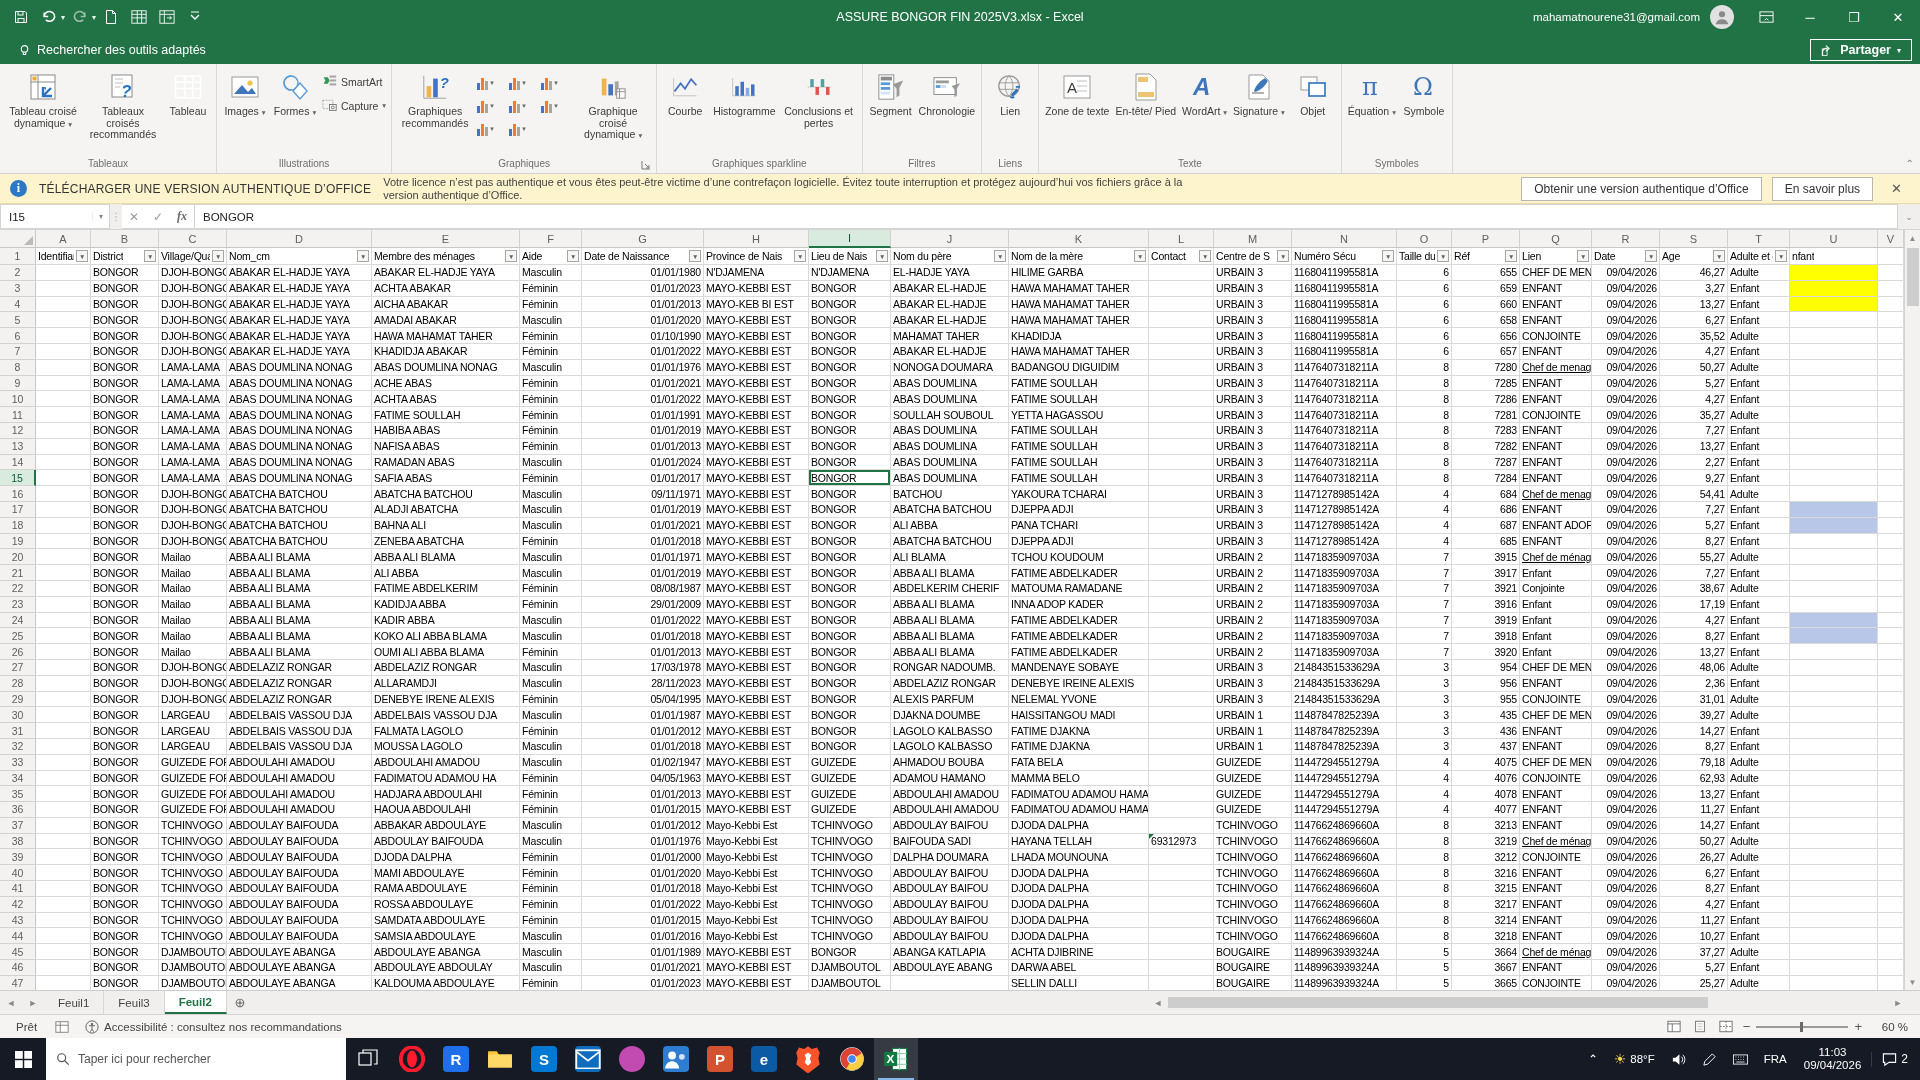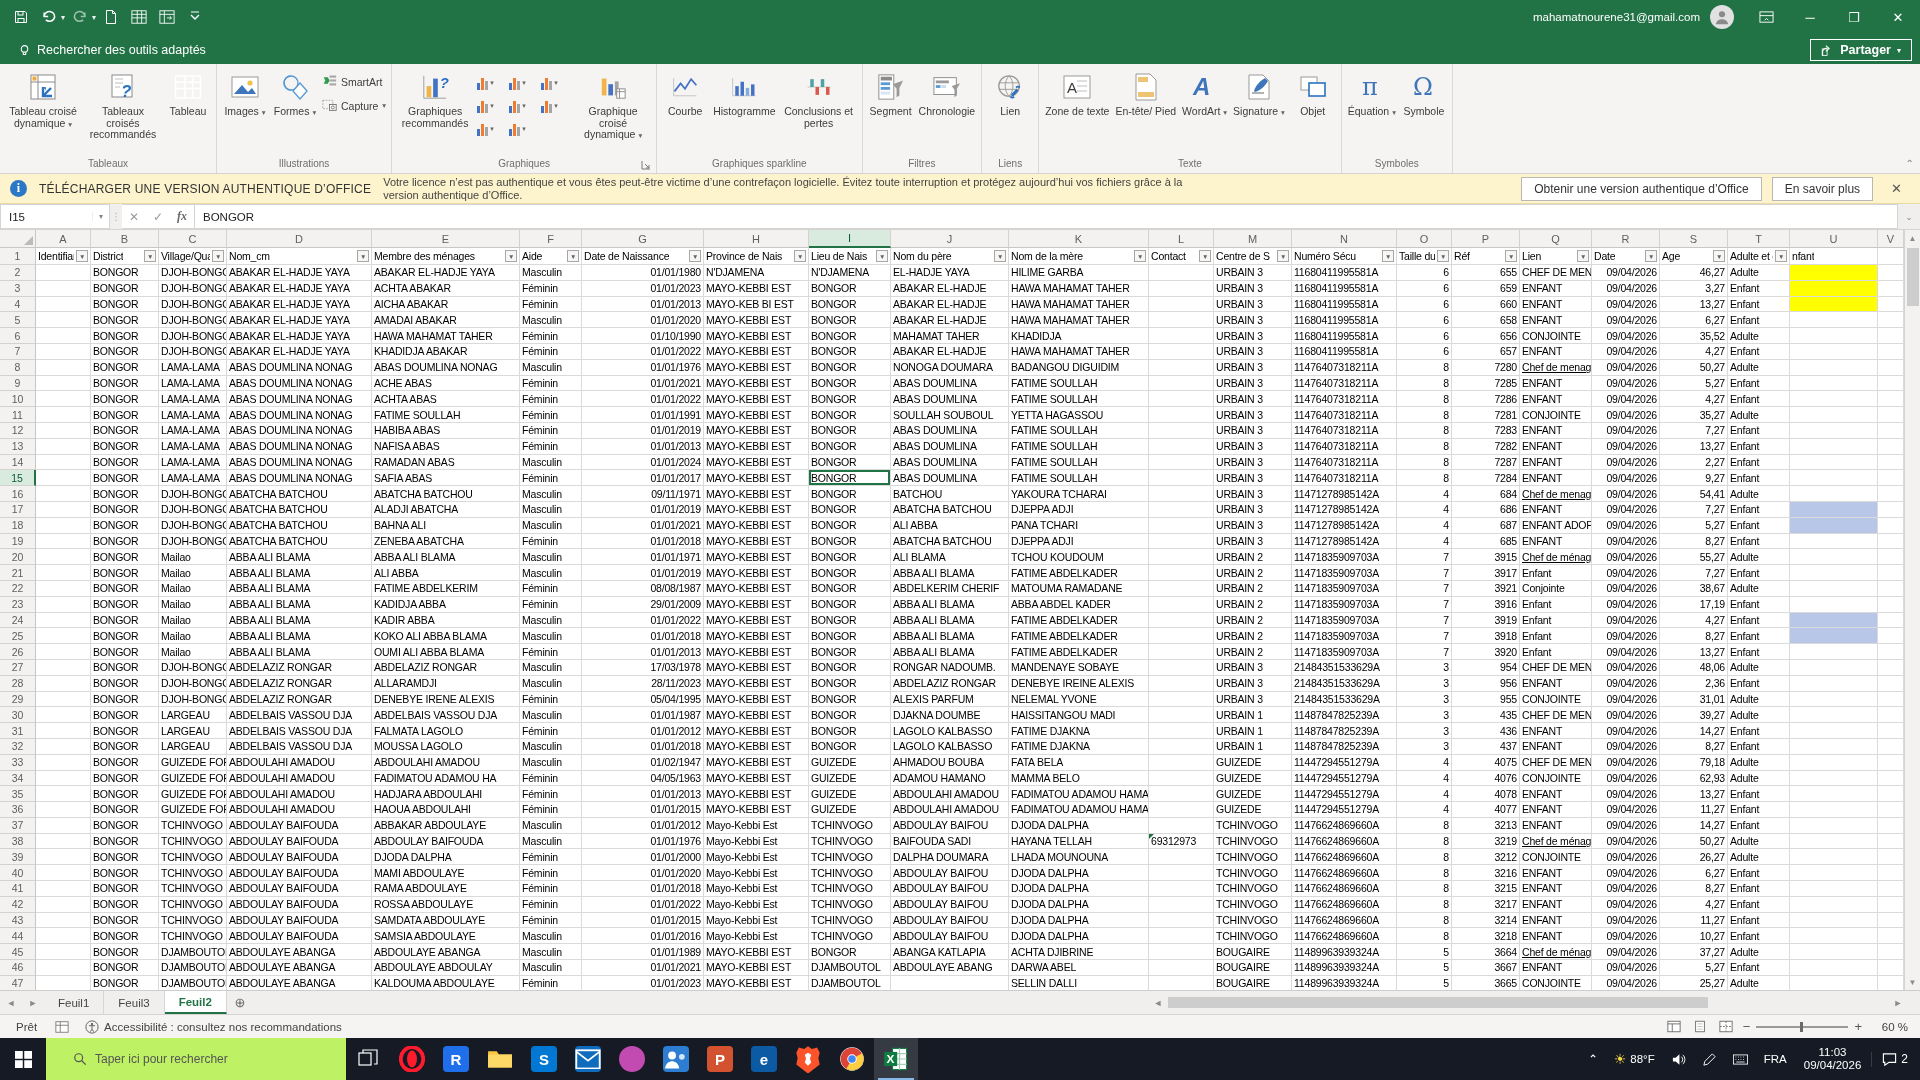--- a/index.html
+++ b/index.html
@@ -109,21 +109,21 @@
   .view-ic svg{width:14px;height:13px}
   .zoomslider{display:flex;align-items:center;gap:6px}
   .z-track{width:92px;height:2px;background:#9a9a9a;position:relative}
   .z-thumb{position:absolute;left:44px;top:-4px;width:3px;height:10px;background:#6a6a6a}
   .z-pm{font-size:13px;color:#555}
   .zoomlabel{width:38px;text-align:right}
   
   .taskbar{height:42px;background:#151a24;display:flex;align-items:stretch;color:#fff}
   .tk-start{width:46px;display:flex;align-items:center;justify-content:center}
   .tk-start svg{width:17px;height:17px}
-  .tk-search{width:300px;background:#bef264;display:flex;align-items:center;gap:8px;padding:0 27px;color:#444}
+  .tk-search{width:300px;background:#ffffff;display:flex;align-items:center;gap:8px;padding:0 10px;color:#444}
   .tk-search svg{width:14px;height:14px}
   .tk-search span{font-size:12px;color:#555}
   .tk-btn{width:44px;display:flex;align-items:center;justify-content:center}
   .tk-btn svg{width:20px;height:20px}
   .app{width:44px;display:flex;align-items:center;justify-content:center;position:relative}
   .app .tile{width:26px;height:26px;border-radius:4px;display:flex;align-items:center;justify-content:center;font-weight:bold;font-size:15px;color:#fff}
   .app.active{background:rgba(255,255,255,.14)}
   .app.active:after{content:"";position:absolute;left:4px;right:4px;bottom:0;height:2px;background:#86b8e8}
   .tray{margin-left:auto;display:flex;align-items:center;gap:2px;padding-right:2px}
   .tray-item{padding:0 7px;display:flex;align-items:center;gap:4px;font-size:11.5px;height:100%}
@@ -178,20 +178,21 @@
           <path d="M9 9h5M12 7l2 2-2 2" stroke="#fff" fill="none"></path>
         </svg>
       </span>
       <span class="qat-btn">
         <svg viewBox="0 0 16 16">
           <path d="M4 6l4 4 4-4" stroke="#fff" fill="none" stroke-width="1.4"></path>
           <path d="M4 3h8" stroke="#fff"></path>
         </svg>
       </span>
     </div>
+  <div class="tb-title">ASSURE BONGOR  FIN 2025V3.xlsx  -  Excel</div>
   <div class="tb-right">
     <span class="tb-mail">mahamatnourene31@gmail.com</span>
     <span class="avatar">
         <svg viewBox="0 0 20 20">
           <circle cx="10" cy="7" r="3.4" fill="#8a8a8a"></circle>
           <path d="M3 18c1-4 4.2-5.5 7-5.5s6 1.5 7 5.5z" fill="#8a8a8a"></path>
         </svg>
       </span>
     <span class="winbtn ribbonopt">
         <svg viewBox="0 0 16 16">
@@ -2178,21 +2179,21 @@
         <div class="g-c" style="width:105px">
           <span>MAYO-KEBBI EST</span>
         </div>
         <div class="g-c" style="width:82px">
           <span>BONGOR</span>
         </div>
         <div class="g-c" style="width:118px">
           <span>ABBA ALI BLAMA</span>
         </div>
         <div class="g-c" style="width:140px">
-          <span>ABBA ABDEL KADER</span>
+          <span>INNA ADOP KADER</span>
         </div>
         <div class="g-c" style="width:65px">
           <span></span>
         </div>
         <div class="g-c" style="width:78px">
           <span>URBAIN 2</span>
         </div>
         <div class="g-c" style="width:105px">
           <span>11471835909703A</span>
         </div>

